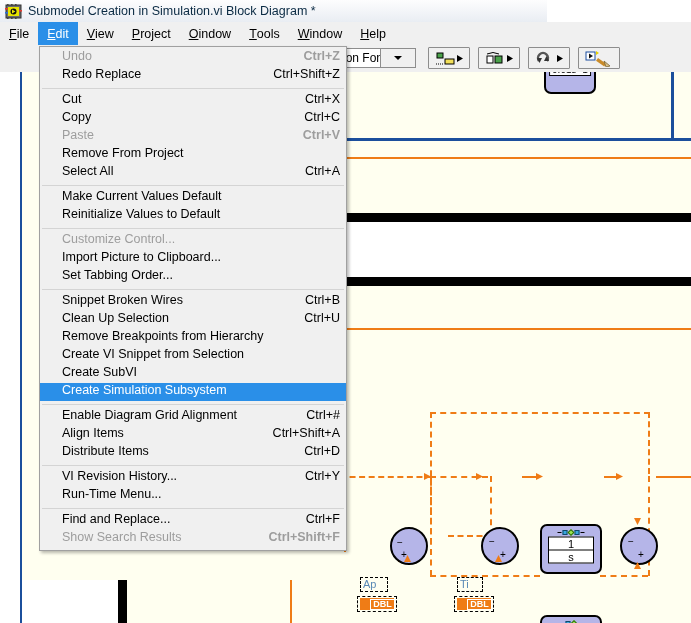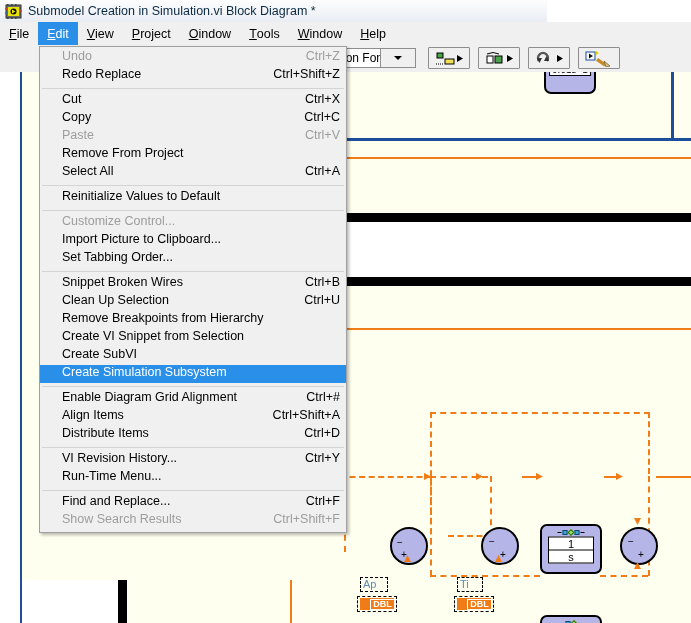--- a/index.html
+++ b/index.html
@@ -152,21 +152,21 @@
   }
   .mi{
     height:18px;display:flex;align-items:flex-start;
     padding:0 6px 0 22px;font-size:12.5px;color:#000;white-space:nowrap;
     position:relative;cursor:default;
   }
   .mi.disabled{color:#9d9d9d;}
   .mi.selected{background:#2a8fe8;color:#ffffff;}
   .mi .label{flex:0 0 auto;}
   .mi .accel{margin-left:auto;padding-left:24px;}
-  .mi.disabled .accel{color:#9d9d9d;}
+  .mi.disabled .accel{color:#9d9d9d;font-weight:bold;}
   .sep{height:1px;background:#d4d4d4;margin:3px 2px 3px 2px;}
 </style>
 </head>
 <body>
 
 <div class="app">
 
   <div class="titlebar">
     <span class="vi-icon">
       <svg width="17" height="15" viewBox="0 0 17 15">
@@ -409,20 +409,24 @@
       <span class="accel"></span>
     </div>
     <div class="mi">
       <span class="label">Select All</span>
       <span class="accel">Ctrl+A</span>
     </div>
 
     <div class="sep"></div>
 
     <div class="mi">
+      <span class="label">Make Current Values Default</span>
+      <span class="accel"></span>
+    </div>
+    <div class="mi">
       <span class="label">Reinitialize Values to Default</span>
       <span class="accel"></span>
     </div>
 
     <div class="sep"></div>
 
     <div class="mi disabled">
       <span class="label">Customize Control...</span>
       <span class="accel"></span>
     </div>

